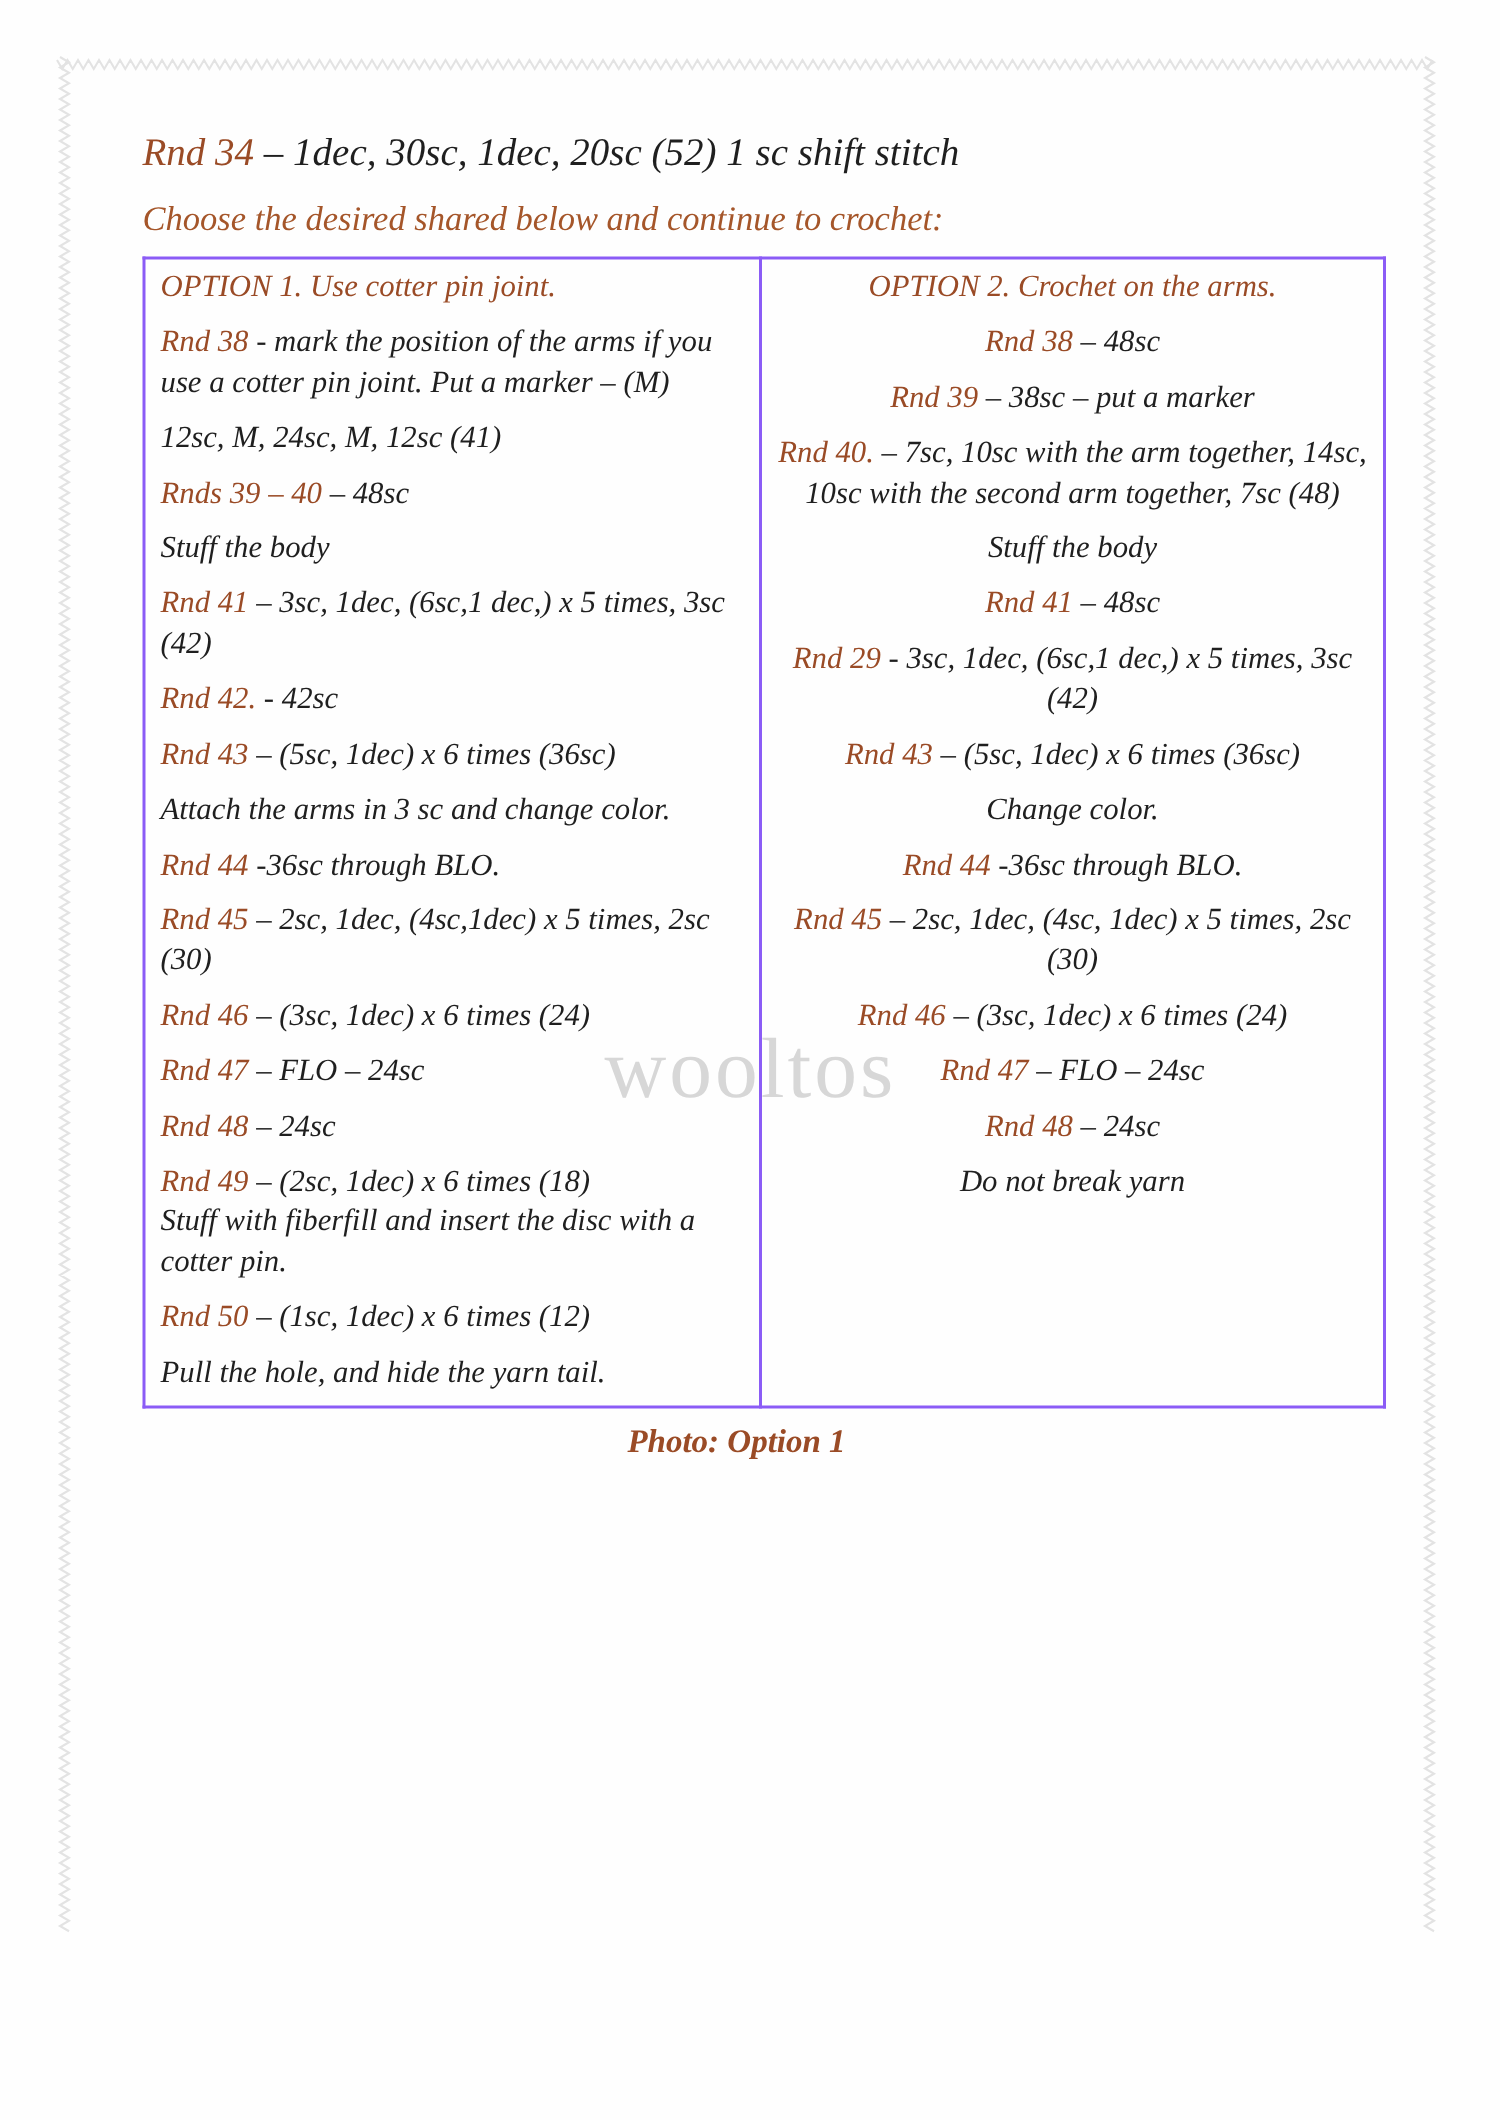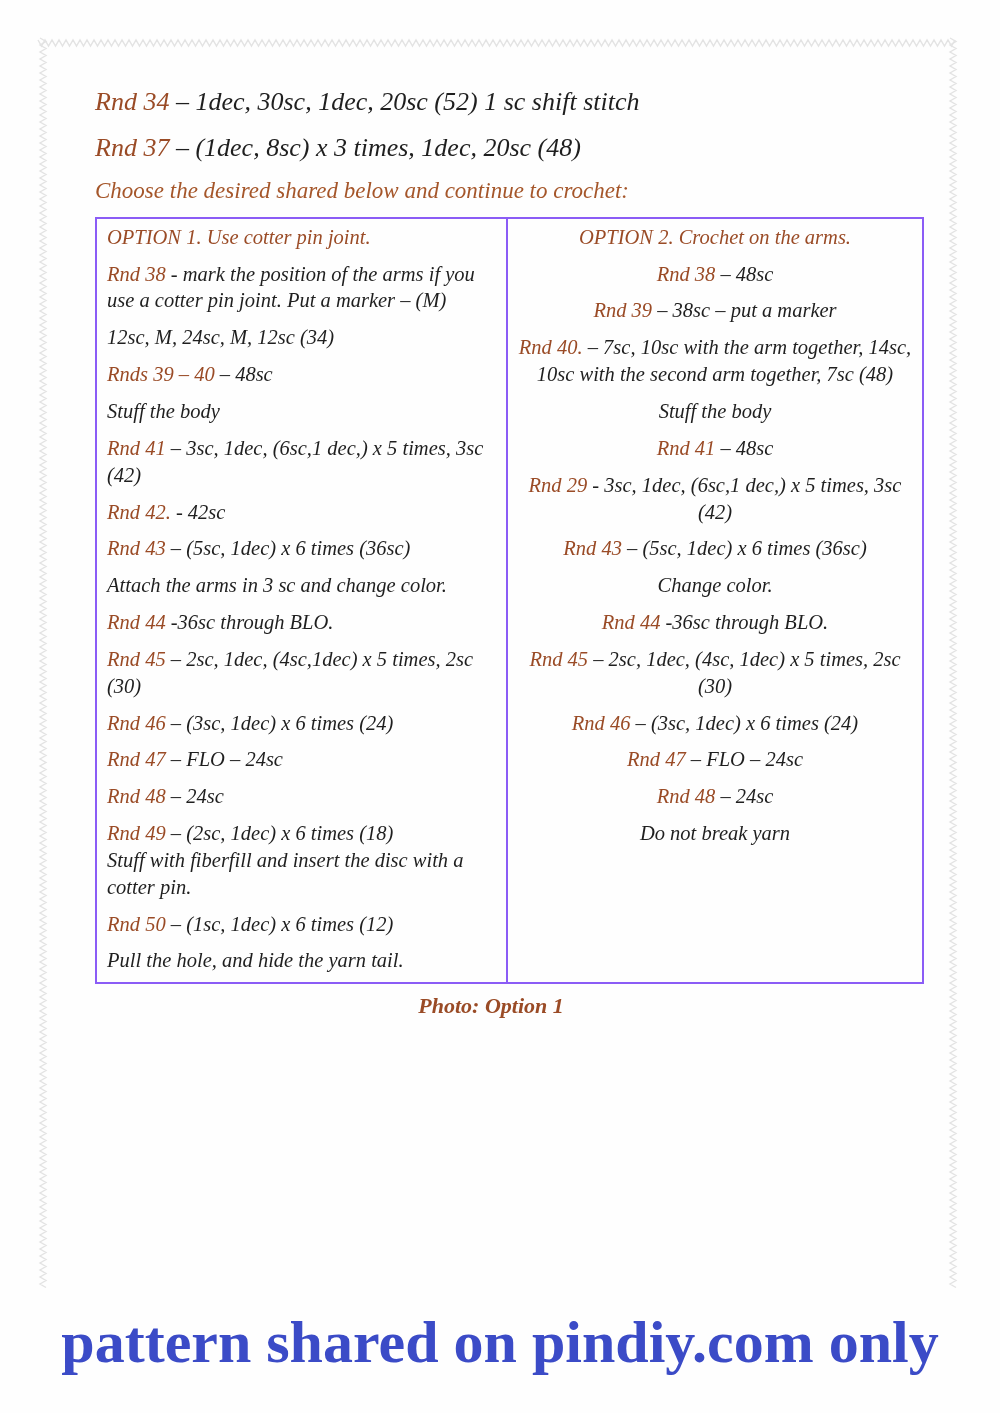--- a/index.html
+++ b/index.html
@@ -57,35 +57,35 @@
   <svg class="zz h" preserveAspectRatio="none" viewBox="0 0 920 10">
       <polyline points="0,2 3.5,8 7,2 10.5,8 14,2 17.5,8 21,2 24.5,8 28,2 31.5,8 35,2 38.5,8 42,2 45.5,8 49,2 52.5,8 56,2 59.5,8 63,2 66.5,8 70,2 73.5,8 77,2 80.5,8 84,2 87.5,8 91,2 94.5,8 98,2 101.5,8 105,2 108.5,8 112,2 115.5,8 119,2 122.5,8 126,2 129.5,8 133,2 136.5,8 140,2 143.5,8 147,2 150.5,8 154,2 157.5,8 161,2 164.5,8 168,2 171.5,8 175,2 178.5,8 182,2 185.5,8 189,2 192.5,8 196,2 199.5,8 203,2 206.5,8 210,2 213.5,8 217,2 220.5,8 224,2 227.5,8 231,2 234.5,8 238,2 241.5,8 245,2 248.5,8 252,2 255.5,8 259,2 262.5,8 266,2 269.5,8 273,2 276.5,8 280,2 283.5,8 287,2 290.5,8 294,2 297.5,8 301,2 304.5,8 308,2 311.5,8 315,2 318.5,8 322,2 325.5,8 329,2 332.5,8 336,2 339.5,8 343,2 346.5,8 350,2 353.5,8 357,2 360.5,8 364,2 367.5,8 371,2 374.5,8 378,2 381.5,8 385,2 388.5,8 392,2 395.5,8 399,2 402.5,8 406,2 409.5,8 413,2 416.5,8 420,2 423.5,8 427,2 430.5,8 434,2 437.5,8 441,2 444.5,8 448,2 451.5,8 455,2 458.5,8 462,2 465.5,8 469,2 472.5,8 476,2 479.5,8 483,2 486.5,8 490,2 493.5,8 497,2 500.5,8 504,2 507.5,8 511,2 514.5,8 518,2 521.5,8 525,2 528.5,8 532,2 535.5,8 539,2 542.5,8 546,2 549.5,8 553,2 556.5,8 560,2 563.5,8 567,2 570.5,8 574,2 577.5,8 581,2 584.5,8 588,2 591.5,8 595,2 598.5,8 602,2 605.5,8 609,2 612.5,8 616,2 619.5,8 623,2 626.5,8 630,2 633.5,8 637,2 640.5,8 644,2 647.5,8 651,2 654.5,8 658,2 661.5,8 665,2 668.5,8 672,2 675.5,8 679,2 682.5,8 686,2 689.5,8 693,2 696.5,8 700,2 703.5,8 707,2 710.5,8 714,2 717.5,8 721,2 724.5,8 728,2 731.5,8 735,2 738.5,8 742,2 745.5,8 749,2 752.5,8 756,2 759.5,8 763,2 766.5,8 770,2 773.5,8 777,2 780.5,8 784,2 787.5,8 791,2 794.5,8 798,2 801.5,8 805,2 808.5,8 812,2 815.5,8 819,2 822.5,8 826,2 829.5,8 833,2 836.5,8 840,2 843.5,8 847,2 850.5,8 854,2 857.5,8 861,2 864.5,8 868,2 871.5,8 875,2 878.5,8 882,2 885.5,8 889,2 892.5,8 896,2 899.5,8 903,2 906.5,8 910,2 913.5,8 917,2" fill="none" stroke="#e3e3e3" stroke-width="1.4"></polyline>
     </svg>
   <svg class="zz vl" preserveAspectRatio="none" viewBox="0 0 10 1252">
       <polyline points="2,0 8,3.5 2,7 8,10.5 2,14 8,17.5 2,21 8,24.5 2,28 8,31.5 2,35 8,38.5 2,42 8,45.5 2,49 8,52.5 2,56 8,59.5 2,63 8,66.5 2,70 8,73.5 2,77 8,80.5 2,84 8,87.5 2,91 8,94.5 2,98 8,101.5 2,105 8,108.5 2,112 8,115.5 2,119 8,122.5 2,126 8,129.5 2,133 8,136.5 2,140 8,143.5 2,147 8,150.5 2,154 8,157.5 2,161 8,164.5 2,168 8,171.5 2,175 8,178.5 2,182 8,185.5 2,189 8,192.5 2,196 8,199.5 2,203 8,206.5 2,210 8,213.5 2,217 8,220.5 2,224 8,227.5 2,231 8,234.5 2,238 8,241.5 2,245 8,248.5 2,252 8,255.5 2,259 8,262.5 2,266 8,269.5 2,273 8,276.5 2,280 8,283.5 2,287 8,290.5 2,294 8,297.5 2,301 8,304.5 2,308 8,311.5 2,315 8,318.5 2,322 8,325.5 2,329 8,332.5 2,336 8,339.5 2,343 8,346.5 2,350 8,353.5 2,357 8,360.5 2,364 8,367.5 2,371 8,374.5 2,378 8,381.5 2,385 8,388.5 2,392 8,395.5 2,399 8,402.5 2,406 8,409.5 2,413 8,416.5 2,420 8,423.5 2,427 8,430.5 2,434 8,437.5 2,441 8,444.5 2,448 8,451.5 2,455 8,458.5 2,462 8,465.5 2,469 8,472.5 2,476 8,479.5 2,483 8,486.5 2,490 8,493.5 2,497 8,500.5 2,504 8,507.5 2,511 8,514.5 2,518 8,521.5 2,525 8,528.5 2,532 8,535.5 2,539 8,542.5 2,546 8,549.5 2,553 8,556.5 2,560 8,563.5 2,567 8,570.5 2,574 8,577.5 2,581 8,584.5 2,588 8,591.5 2,595 8,598.5 2,602 8,605.5 2,609 8,612.5 2,616 8,619.5 2,623 8,626.5 2,630 8,633.5 2,637 8,640.5 2,644 8,647.5 2,651 8,654.5 2,658 8,661.5 2,665 8,668.5 2,672 8,675.5 2,679 8,682.5 2,686 8,689.5 2,693 8,696.5 2,700 8,703.5 2,707 8,710.5 2,714 8,717.5 2,721 8,724.5 2,728 8,731.5 2,735 8,738.5 2,742 8,745.5 2,749 8,752.5 2,756 8,759.5 2,763 8,766.5 2,770 8,773.5 2,777 8,780.5 2,784 8,787.5 2,791 8,794.5 2,798 8,801.5 2,805 8,808.5 2,812 8,815.5 2,819 8,822.5 2,826 8,829.5 2,833 8,836.5 2,840 8,843.5 2,847 8,850.5 2,854 8,857.5 2,861 8,864.5 2,868 8,871.5 2,875 8,878.5 2,882 8,885.5 2,889 8,892.5 2,896 8,899.5 2,903 8,906.5 2,910 8,913.5 2,917 8,920.5 2,924 8,927.5 2,931 8,934.5 2,938 8,941.5 2,945 8,948.5 2,952 8,955.5 2,959 8,962.5 2,966 8,969.5 2,973 8,976.5 2,980 8,983.5 2,987 8,990.5 2,994 8,997.5 2,1001 8,1004.5 2,1008 8,1011.5 2,1015 8,1018.5 2,1022 8,1025.5 2,1029 8,1032.5 2,1036 8,1039.5 2,1043 8,1046.5 2,1050 8,1053.5 2,1057 8,1060.5 2,1064 8,1067.5 2,1071 8,1074.5 2,1078 8,1081.5 2,1085 8,1088.5 2,1092 8,1095.5 2,1099 8,1102.5 2,1106 8,1109.5 2,1113 8,1116.5 2,1120 8,1123.5 2,1127 8,1130.5 2,1134 8,1137.5 2,1141 8,1144.5 2,1148 8,1151.5 2,1155 8,1158.5 2,1162 8,1165.5 2,1169 8,1172.5 2,1176 8,1179.5 2,1183 8,1186.5 2,1190 8,1193.5 2,1197 8,1200.5 2,1204 8,1207.5 2,1211 8,1214.5 2,1218 8,1221.5 2,1225 8,1228.5 2,1232 8,1235.5 2,1239 8,1242.5 2,1246 8,1249.5" fill="none" stroke="#e3e3e3" stroke-width="1.4"></polyline>
     </svg>
   <svg class="zz vr" preserveAspectRatio="false" viewBox="0 0 10 1252">
       <polyline points="2,0 8,3.5 2,7 8,10.5 2,14 8,17.5 2,21 8,24.5 2,28 8,31.5 2,35 8,38.5 2,42 8,45.5 2,49 8,52.5 2,56 8,59.5 2,63 8,66.5 2,70 8,73.5 2,77 8,80.5 2,84 8,87.5 2,91 8,94.5 2,98 8,101.5 2,105 8,108.5 2,112 8,115.5 2,119 8,122.5 2,126 8,129.5 2,133 8,136.5 2,140 8,143.5 2,147 8,150.5 2,154 8,157.5 2,161 8,164.5 2,168 8,171.5 2,175 8,178.5 2,182 8,185.5 2,189 8,192.5 2,196 8,199.5 2,203 8,206.5 2,210 8,213.5 2,217 8,220.5 2,224 8,227.5 2,231 8,234.5 2,238 8,241.5 2,245 8,248.5 2,252 8,255.5 2,259 8,262.5 2,266 8,269.5 2,273 8,276.5 2,280 8,283.5 2,287 8,290.5 2,294 8,297.5 2,301 8,304.5 2,308 8,311.5 2,315 8,318.5 2,322 8,325.5 2,329 8,332.5 2,336 8,339.5 2,343 8,346.5 2,350 8,353.5 2,357 8,360.5 2,364 8,367.5 2,371 8,374.5 2,378 8,381.5 2,385 8,388.5 2,392 8,395.5 2,399 8,402.5 2,406 8,409.5 2,413 8,416.5 2,420 8,423.5 2,427 8,430.5 2,434 8,437.5 2,441 8,444.5 2,448 8,451.5 2,455 8,458.5 2,462 8,465.5 2,469 8,472.5 2,476 8,479.5 2,483 8,486.5 2,490 8,493.5 2,497 8,500.5 2,504 8,507.5 2,511 8,514.5 2,518 8,521.5 2,525 8,528.5 2,532 8,535.5 2,539 8,542.5 2,546 8,549.5 2,553 8,556.5 2,560 8,563.5 2,567 8,570.5 2,574 8,577.5 2,581 8,584.5 2,588 8,591.5 2,595 8,598.5 2,602 8,605.5 2,609 8,612.5 2,616 8,619.5 2,623 8,626.5 2,630 8,633.5 2,637 8,640.5 2,644 8,647.5 2,651 8,654.5 2,658 8,661.5 2,665 8,668.5 2,672 8,675.5 2,679 8,682.5 2,686 8,689.5 2,693 8,696.5 2,700 8,703.5 2,707 8,710.5 2,714 8,717.5 2,721 8,724.5 2,728 8,731.5 2,735 8,738.5 2,742 8,745.5 2,749 8,752.5 2,756 8,759.5 2,763 8,766.5 2,770 8,773.5 2,777 8,780.5 2,784 8,787.5 2,791 8,794.5 2,798 8,801.5 2,805 8,808.5 2,812 8,815.5 2,819 8,822.5 2,826 8,829.5 2,833 8,836.5 2,840 8,843.5 2,847 8,850.5 2,854 8,857.5 2,861 8,864.5 2,868 8,871.5 2,875 8,878.5 2,882 8,885.5 2,889 8,892.5 2,896 8,899.5 2,903 8,906.5 2,910 8,913.5 2,917 8,920.5 2,924 8,927.5 2,931 8,934.5 2,938 8,941.5 2,945 8,948.5 2,952 8,955.5 2,959 8,962.5 2,966 8,969.5 2,973 8,976.5 2,980 8,983.5 2,987 8,990.5 2,994 8,997.5 2,1001 8,1004.5 2,1008 8,1011.5 2,1015 8,1018.5 2,1022 8,1025.5 2,1029 8,1032.5 2,1036 8,1039.5 2,1043 8,1046.5 2,1050 8,1053.5 2,1057 8,1060.5 2,1064 8,1067.5 2,1071 8,1074.5 2,1078 8,1081.5 2,1085 8,1088.5 2,1092 8,1095.5 2,1099 8,1102.5 2,1106 8,1109.5 2,1113 8,1116.5 2,1120 8,1123.5 2,1127 8,1130.5 2,1134 8,1137.5 2,1141 8,1144.5 2,1148 8,1151.5 2,1155 8,1158.5 2,1162 8,1165.5 2,1169 8,1172.5 2,1176 8,1179.5 2,1183 8,1186.5 2,1190 8,1193.5 2,1197 8,1200.5 2,1204 8,1207.5 2,1211 8,1214.5 2,1218 8,1221.5 2,1225 8,1228.5 2,1232 8,1235.5 2,1239 8,1242.5 2,1246 8,1249.5" fill="none" stroke="#e3e3e3" stroke-width="1.4"></polyline>
     </svg>
 
+  <div class="watermark-center">wooltos</div>
 
   <div class="content">
 
     <p class="intro"><span class="lbl">Rnd 34</span><span> – 1dec, 30sc, 1dec, 20sc (52) 1 sc shift stitch</span></p>
-    <p class="intro"><span class="lbl">Rnd 37</span><span> – (1dec, 8sc) x 3 times, 1dec, 20sc (48)</span></p>
 
     <h2 class="heading">Choose the desired shared below and continue to crochet:</h2>
 
     <table class="options">
       <tbody>
           <tr>
         <td class="col1">
           <p class="cell-header">OPTION 1. Use cotter pin joint.</p>
           <p><span class="lbl">Rnd 38</span><span> -  mark the position of the arms if you use a cotter pin joint. Put a marker – (M)</span></p>
-          <p><span class="lbl"></span><span>12sc, M, 24sc, M, 12sc (34)</span></p>
+          <p><span class="lbl"></span><span>12sc, M, 24sc, M, 12sc (41)</span></p>
           <p><span class="lbl">Rnds 39 – 40</span><span> – 48sc</span></p>
           <p><span class="lbl"></span><span>Stuff the body</span></p>
           <p><span class="lbl">Rnd 41</span><span> – 3sc, 1dec, (6sc,1 dec,) x 5 times, 3sc (42)</span></p>
           <p><span class="lbl">Rnd 42.</span><span> - 42sc</span></p>
           <p><span class="lbl">Rnd 43</span><span> – (5sc, 1dec) x 6 times (36sc)</span></p>
           <p><span class="lbl"></span><span>Attach the arms in 3 sc and change color.</span></p>
           <p><span class="lbl">Rnd 44</span><span> -36sc through BLO.</span></p>
           <p><span class="lbl">Rnd 45</span><span> – 2sc, 1dec, (4sc,1dec) x 5 times, 2sc (30)</span></p>
           <p><span class="lbl">Rnd 46</span><span> – (3sc, 1dec) x 6 times (24)</span></p>
           <p><span class="lbl">Rnd 47</span><span> – FLO – 24sc</span></p>
@@ -112,14 +112,13 @@
           <p><span class="lbl">Rnd 48</span><span> – 24sc</span></p>
           <p><span class="lbl"></span><span>Do not break yarn</span></p>
         </td>
       </tr>
     </tbody>
       </table>
 
     <p class="caption">Photo: Option 1</p>
   </div>
 
-  <div class="watermark-bottom">pattern shared on pindiy.com only</div>
 </div>
 
 </body></html>

